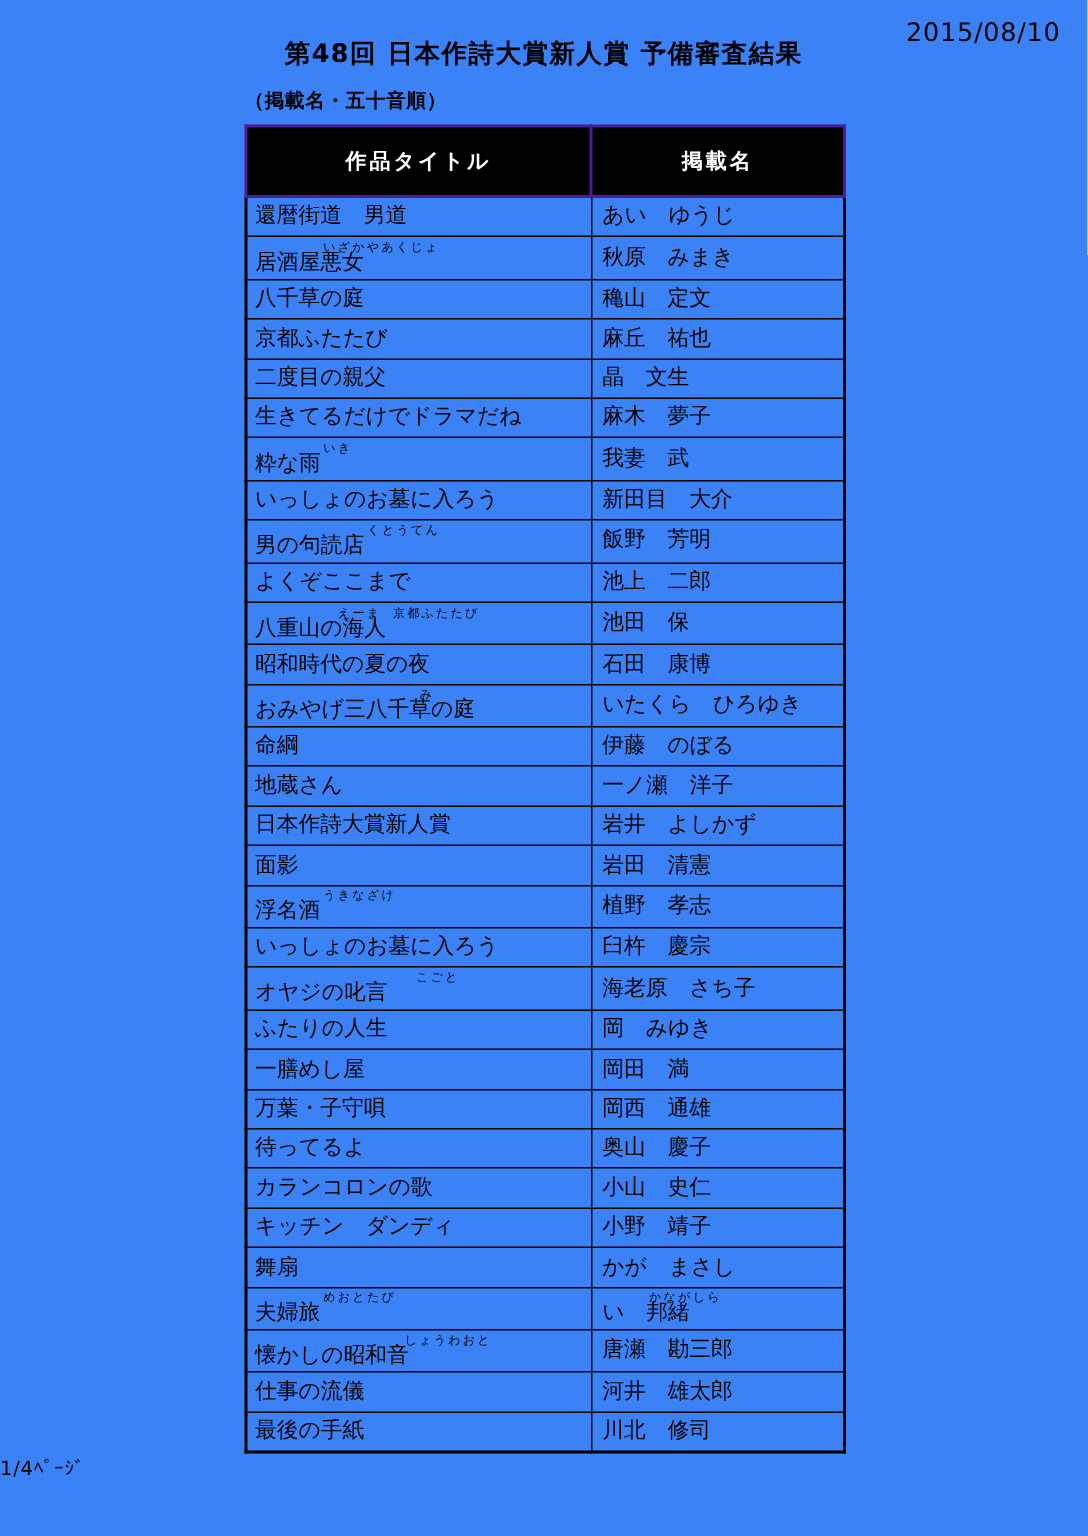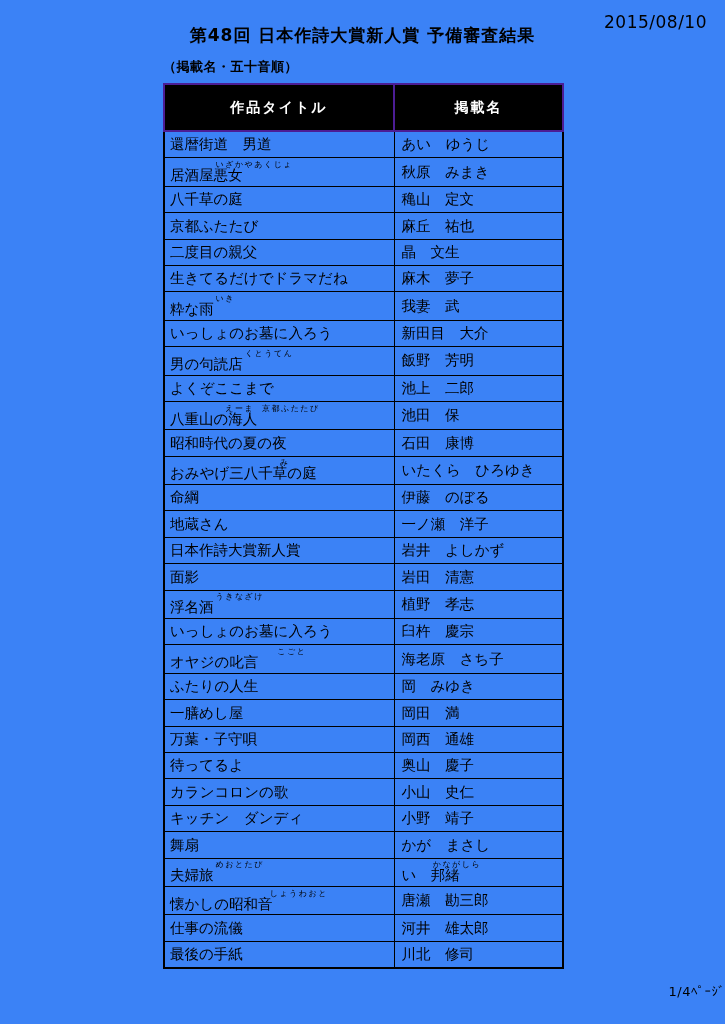--- a/index.html
+++ b/index.html
@@ -63,21 +63,21 @@
     font-size:8px;
     line-height:1;
     letter-spacing:1.5px;
     white-space:nowrap;
     font-weight:normal;
     margin-left:48px;
   }
 
   .page-indicator{
     position:absolute;top:972px;left:0;width:725px;
-    text-align:right;font-size:13px;letter-spacing:0.5px;margin-top:12px;
+    text-align:left;font-size:13px;letter-spacing:0.5px;
   }
 </style>
 </head>
 <body>
 
 <div class="page">
 
   <div class="doc-title">第48回 日本作詩大賞新人賞 予備審査結果</div>
   <div class="doc-date">2015/08/10</div>
   <div class="sort-note">（掲載名・五十音順）</div>

